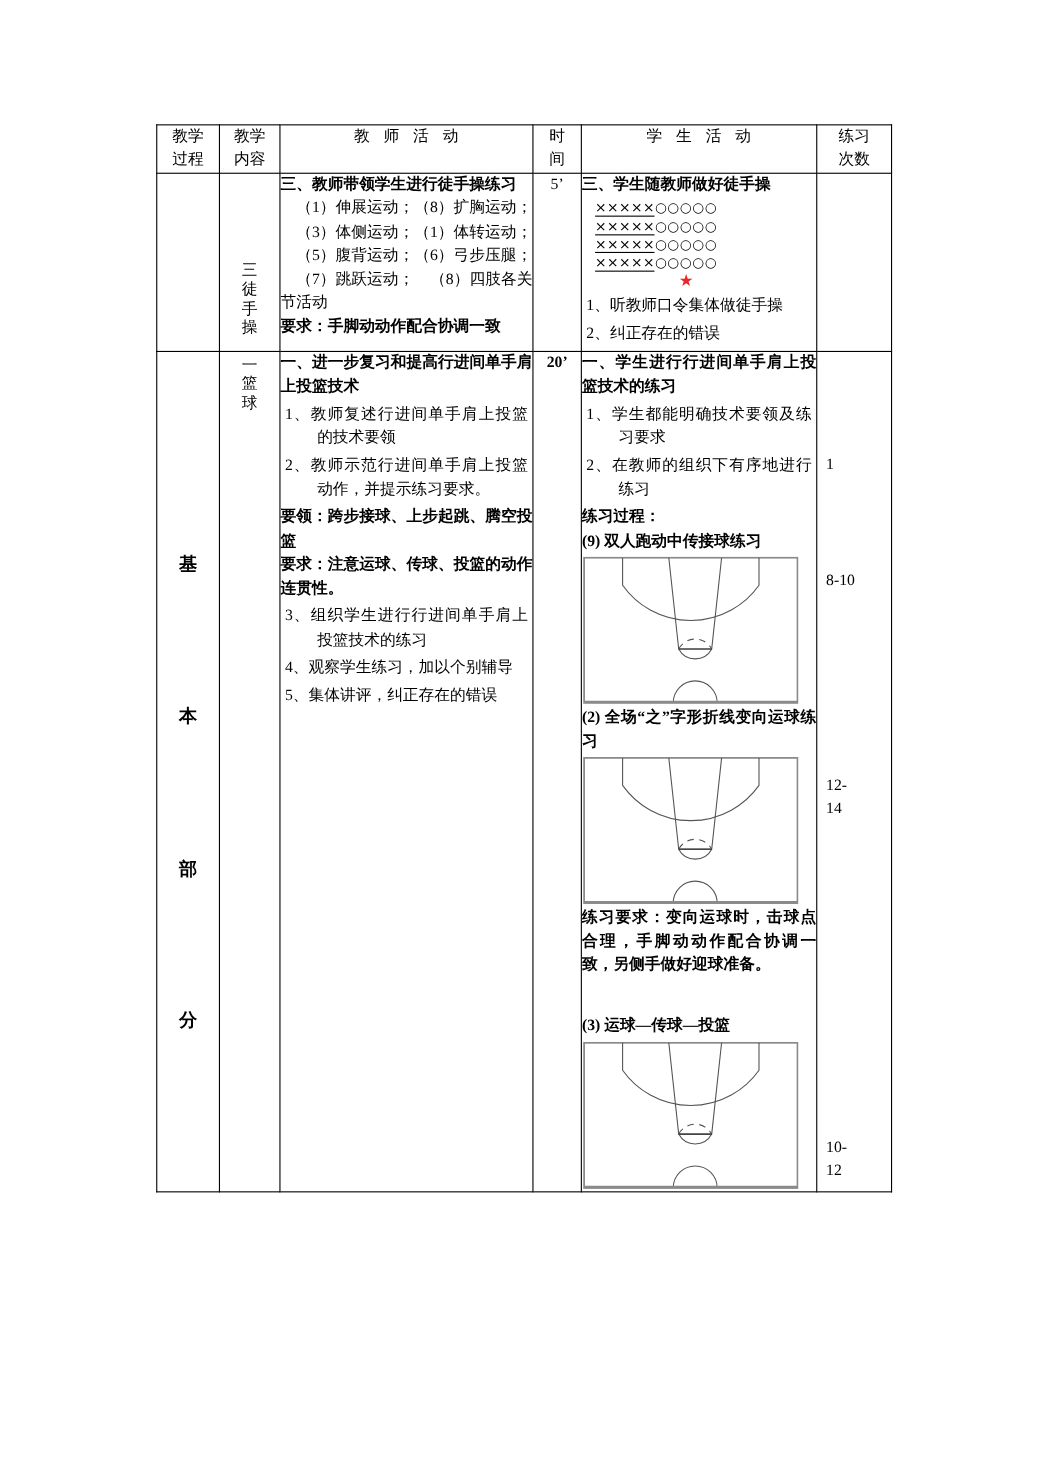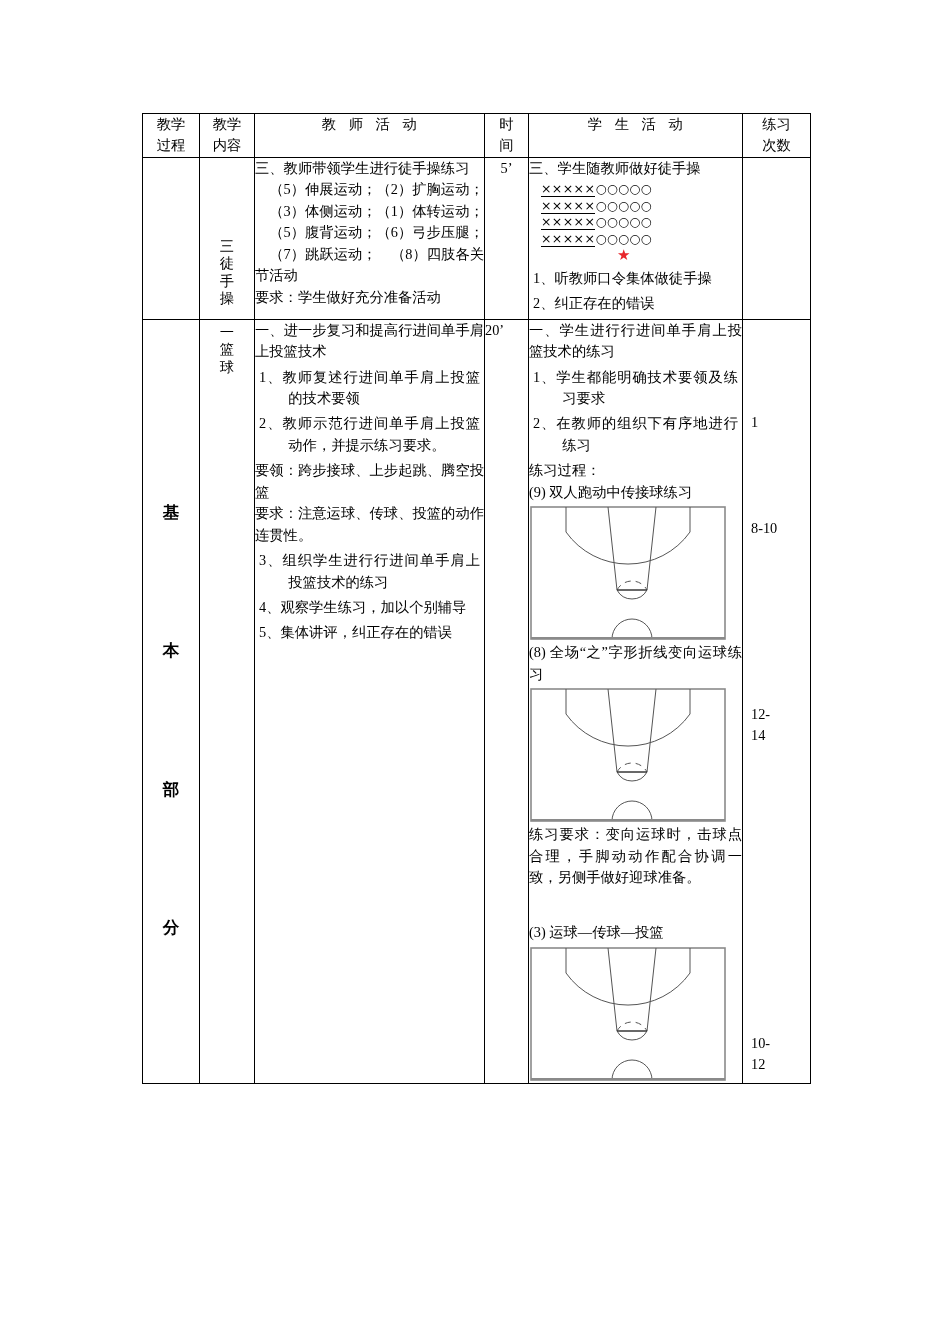--- a/index.html
+++ b/index.html
@@ -85,40 +85,42 @@
     font-size: 14.3px;
     line-height: 1.22;
     padding-top: 80px;
   }
   .vstack-mid span { display: block; }
 
   
   .body-cell {
     padding: 2px 4px 4px 5px;
   }
-  .p  { margin: 0; text-align: justify; text-justify: inter-ideograph; }
+  .p  { margin: 0; text-align: justify; text-justify: inter-ideograph; font-weight: bold; }
   .p-ind { margin: 0; text-indent: 1em; text-align: justify; text-justify: inter-ideograph; }
   
   .item {
     margin: 4px;
     padding-left: 2.05em;
     text-indent: -2.05em;
     text-align: justify;
     text-justify: inter-ideograph;
   }
 
   
   .time-cell {
     text-align: center;
     vertical-align: middle;
     font-size: 15px;
   }
   .time-cell-2 {
+    text-align: center;
     font-size: 15px;
     padding-top: 284px;
+    font-weight: bold;
   }
 
   
   .reps {
     font-size: 13.5px;
     line-height: 1.3;
     position: relative;
     padding: 0;
   }
   .reps .r {
@@ -203,25 +205,25 @@
         <div class="vstack-mid">
           <span>三</span>
           <span>徒</span>
           <span>手</span>
           <span>操</span>
         </div>
       </td>
 
       <td class="body-cell">
         <p class="p">三、教师带领学生进行徒手操练习</p>
-        <p class="p-ind">（5）伸展运动；（2）扩胸运动；</p>
+        <p class="p-ind">（1）伸展运动；（8）扩胸运动；</p>
         <p class="p-ind">（3）体侧运动；（1）体转运动；</p>
         <p class="p-ind">（5）腹背运动；（6）弓步压腿；</p>
         <p class="p-ind">（7）跳跃运动；　（8）四肢各关节活动</p>
-        <p class="p">要求：学生做好充分准备活动</p>
+        <p class="p">要求：手脚动动作配合协调一致</p>
       </td>
 
       <td class="time-cell">5’</td>
 
       <td class="body-cell">
         <p class="p">三、学生随教师做好徒手操</p>
 
         <div class="formation">
           <div class="row"><span class="u">×××××</span><span>○○○○○</span></div>
           <div class="row"><span class="u">×××××</span><span>○○○○○</span></div>
@@ -281,21 +283,21 @@
             <path d="M 36 1 L 36 26 A 76 76 0 0 0 160 26 L 160 1" fill="none" stroke="#555" stroke-width="1"></path>
             <path d="M 78 1 L 87 84 L 117 84 L 126 1" fill="none" stroke="#555" stroke-width="1"></path>
             <path d="M 87 84 A 17 17 0 0 0 117 84" fill="none" stroke="#555" stroke-width="1"></path>
             <path d="M 87 84 A 17 17 0 0 1 117 84" fill="none" stroke="#555" stroke-width="1" stroke-dasharray="6 5"></path>
             <line x1="87" y1="84" x2="117" y2="84" stroke="#333" stroke-width="1.1"></line>
             <path d="M 82 133 A 20 20 0 0 1 122 133" fill="none" stroke="#555" stroke-width="1"></path>
             <line x1="1" y1="132" x2="195" y2="132" stroke="#8a8a8a" stroke-width="2"></line>
           </svg>
         </div>
 
-        <p class="p">(8) 全场“之”字形折线变向运球练习</p>
+        <p class="p">(2) 全场“之”字形折线变向运球练习</p>
         <div class="court-wrap">
           <svg class="court" viewBox="0 0 196 134" xmlns="http://www.w3.org/2000/svg">
             <rect x="1" y="1" width="194" height="132" fill="none" stroke="#8a8a8a" stroke-width="1.6"></rect>
             <path d="M 36 1 L 36 26 A 76 76 0 0 0 160 26 L 160 1" fill="none" stroke="#555" stroke-width="1"></path>
             <path d="M 78 1 L 87 84 L 117 84 L 126 1" fill="none" stroke="#555" stroke-width="1"></path>
             <path d="M 87 84 A 17 17 0 0 0 117 84" fill="none" stroke="#555" stroke-width="1"></path>
             <path d="M 87 84 A 17 17 0 0 1 117 84" fill="none" stroke="#555" stroke-width="1" stroke-dasharray="6 5"></path>
             <line x1="87" y1="84" x2="117" y2="84" stroke="#333" stroke-width="1.1"></line>
             <path d="M 82 133 A 20 20 0 0 1 122 133" fill="none" stroke="#555" stroke-width="1"></path>
             <line x1="1" y1="132" x2="195" y2="132" stroke="#8a8a8a" stroke-width="2"></line>

